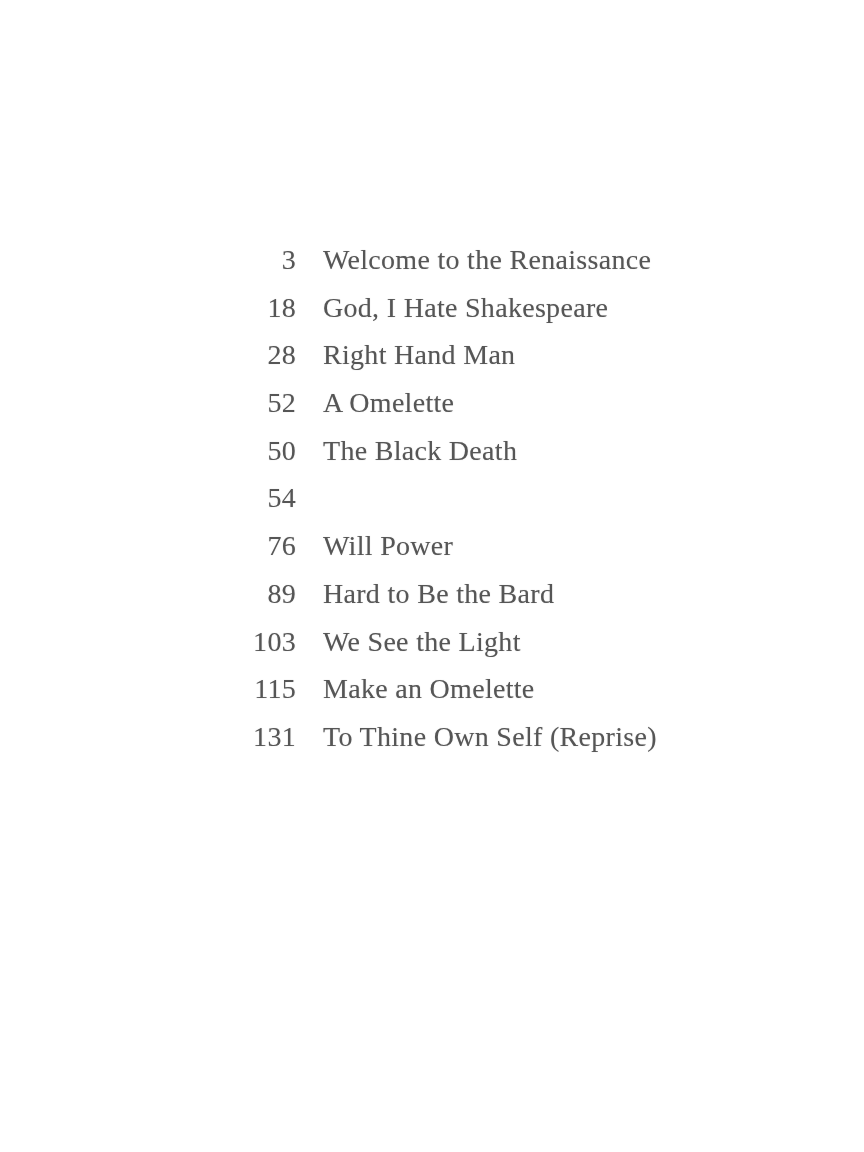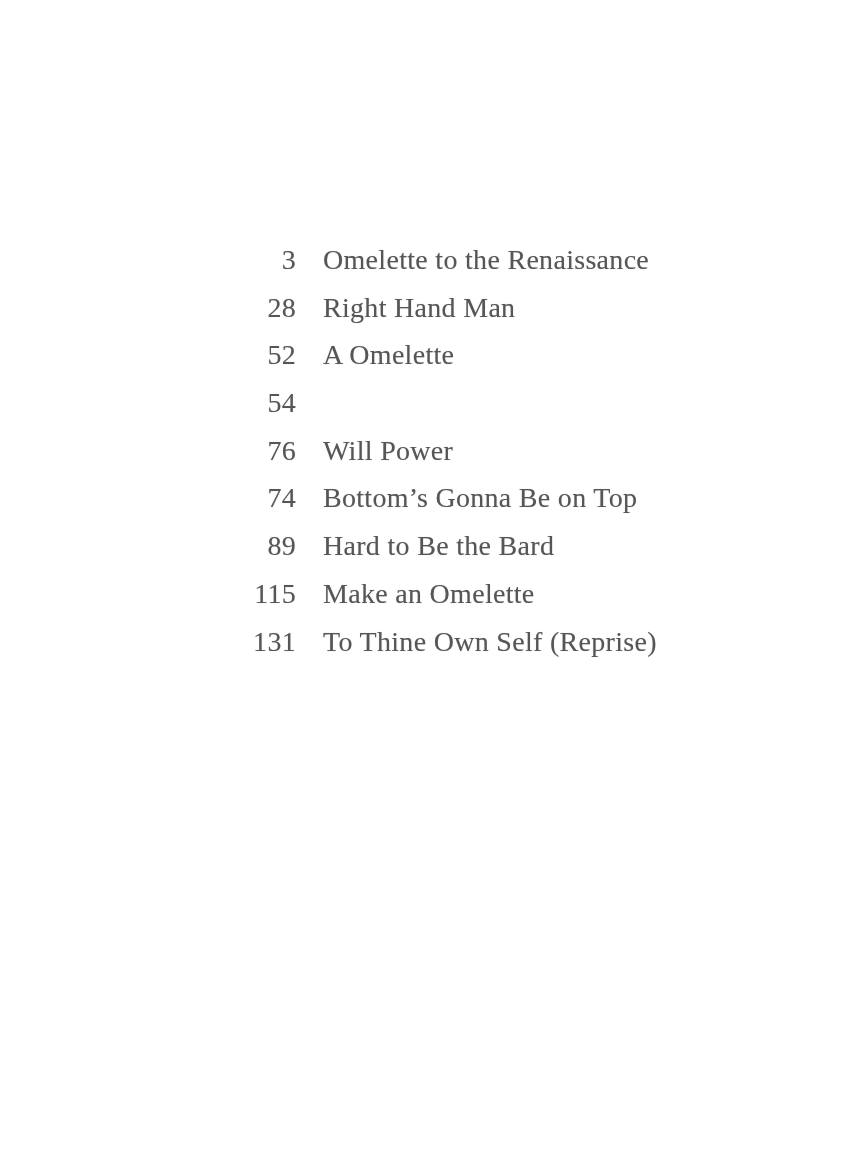--- a/index.html
+++ b/index.html
@@ -49,54 +49,62 @@
   }
 </style>
 </head>
 <body>
 
 <div class="page">
   <div class="toc">
 
     <div class="toc-row">
       <span class="toc-num">3</span>
-      <span class="toc-title">Omelette to the Renaissance</span>
+      <span class="toc-title">Welcome to the Renaissance</span>
     </div>
 
+    <div class="toc-row">
+      <span class="toc-num">18</span>
+      <span class="toc-title">God, I Hate Shakespeare</span>
+    </div>
 
     <div class="toc-row">
       <span class="toc-num">28</span>
       <span class="toc-title">Right Hand Man</span>
     </div>
 
     <div class="toc-row">
       <span class="toc-num">52</span>
       <span class="toc-title">A Omelette</span>
     </div>
 
+    <div class="toc-row">
+      <span class="toc-num">50</span>
+      <span class="toc-title">The Black Death</span>
+    </div>
 
     <div class="toc-row">
       <span class="toc-num">54</span>
     </div>
 
     <div class="toc-row">
       <span class="toc-num">76</span>
       <span class="toc-title">Will Power</span>
     </div>
 
-    <div class="toc-row">
-      <span class="toc-num">74</span>
-      <span class="toc-title">Bottom’s Gonna Be on Top</span>
-    </div>
 
     <div class="toc-row">
       <span class="toc-num">89</span>
       <span class="toc-title">Hard to Be the Bard</span>
     </div>
 
+    <div class="toc-row">
+      <span class="toc-num">103</span>
+      <span class="toc-title">We See the Light</span>
+    </div>
 
     <div class="toc-row">
       <span class="toc-num">115</span>
       <span class="toc-title">Make an Omelette</span>
     </div>
 
     <div class="toc-row">
       <span class="toc-num">131</span>
       <span class="toc-title">To Thine Own Self (Reprise)</span>
     </div>

